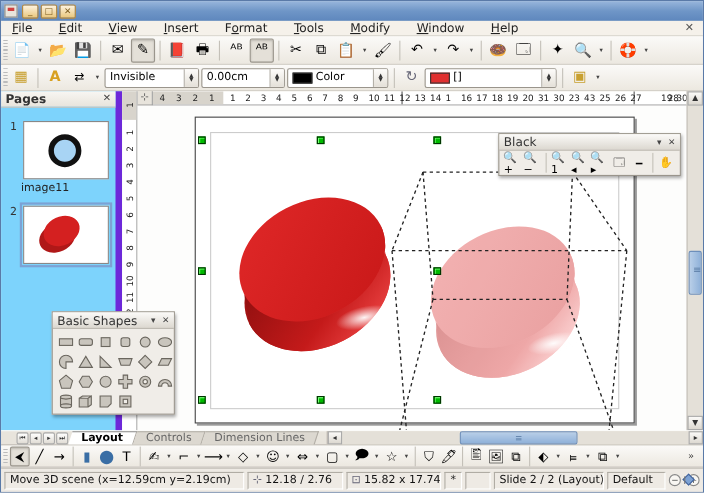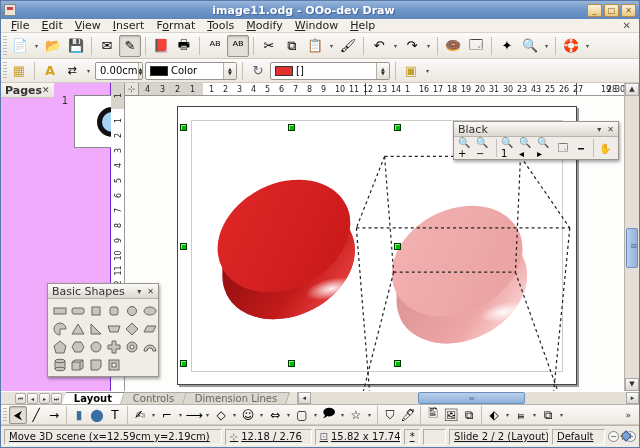--- a/index.html
+++ b/index.html
@@ -9,21 +9,21 @@
 
   
   .titlebar { height:18px; background:linear-gradient(#98b6dc,#6f96c7 50%,#5e87bd); display:flex; align-items:center; padding:0 3px; flex:0 0 auto; }
   .titlebar .appicon { width:12px; height:12px; background:#e8e4dc; border:1px solid #888; margin-right:4px; position:relative; }
   .titlebar .appicon::after { content:""; position:absolute; left:2px; top:2px; right:2px; height:3px; background:#d04040; }
   .title-text { flex:1; text-align:center; color:#fff; font-weight:bold; font-size:11px; text-shadow:1px 1px 1px #44639a; white-space:nowrap; overflow:hidden; }
   .winbtns { display:flex; gap:2px; }
   .winbtn { width:15px; height:13px; background:linear-gradient(#fdf3e0,#e9c77c); border:1px solid #b98a3d; border-radius:2px; font-size:8px; line-height:11px; text-align:center; color:#7a5a1e; }
 
   
-  .menubar { height:14px; background:#f5f1ea; display:flex; align-items:center; padding:0 4px; gap:0; border-bottom:1px solid #d8d4cc; flex:0 0 auto; }
+  .menubar { height:14px; background:#f5f1ea; display:flex; align-items:center; padding:0 4px; gap:12px; border-bottom:1px solid #d8d4cc; flex:0 0 auto; }
   .menu-item { padding:0 6px; color:#222; }
   .menu-item u { text-decoration:underline; }
   .menubar .doc-close { margin-left:auto; color:#555; font-size:10px; padding-right:4px; }
 
   
   .toolbar { background:linear-gradient(#fbfaf8,#ece8e0); border-bottom:1px solid #cfcbc3; display:flex; align-items:center; padding:1px 2px 1px 8px; position:relative; flex:0 0 auto; }
   .toolbar::before { content:""; position:absolute; left:2px; top:3px; bottom:3px; width:4px; background:repeating-linear-gradient(to bottom,#bbb 0,#bbb 1px,transparent 1px,transparent 3px); }
   .tb1 { height:26px; gap:1px; }
   .tb2 { height:24px; gap:2px; }
   .tbtn { width:22px; height:22px; display:flex; align-items:center; justify-content:center; font-size:13px; border:1px solid transparent; border-radius:2px; position:relative; }
@@ -31,28 +31,28 @@
   .tbtn.pressed { border-color:#9a958c; background:#e4e0d8; box-shadow:inset 0 1px 2px rgba(0,0,0,.2); }
   .tbtn .glyph { pointer-events:none; }
   .drop { width:9px; height:22px; display:flex; align-items:center; justify-content:center; font-size:6px; color:#444; }
   .tsep { width:1px; height:18px; background:#c4c0b8; margin:0 3px; }
   .combo { height:18px; background:#fff; border:1px solid #9a958c; border-radius:2px; display:flex; align-items:center; font-size:10px; padding-left:4px; position:relative; }
   .combo .spin { margin-left:auto; width:13px; height:16px; background:linear-gradient(#fdfcfa,#e4e0d8); border-left:1px solid #b4b0a8; display:flex; flex-direction:column; align-items:center; justify-content:center; font-size:5px; color:#333; line-height:4px; }
   .swatch { width:18px; height:10px; border:1px solid #333; margin-right:3px; flex:0 0 auto; }
 
   
   .main { flex:1; display:flex; min-height:0; position:relative; background:#e8e4dc; }
-  .pages-panel { width:110px; flex:0 0 auto; background:#f0abfc; border-right:1px solid #6d28d9; display:flex; flex-direction:row; }
+  .pages-panel { width:110px; flex:0 0 auto; background:#7dd3fc; border-right:6px solid #6d28d9; display:flex; flex-direction:column; }
   .pages-head { height:15px; display:flex; align-items:center; padding:0 4px; font-weight:bold; color:#333; border-bottom:1px solid #c8c4bc; background:linear-gradient(#f8f6f2,#e8e4dc); }
   .pages-head .x { margin-left:auto; font-size:9px; color:#444; }
   .thumb-row { display:flex; margin-top:12px; padding-left:8px; }
   .thumb-num { width:12px; font-size:10px; color:#333; }
   .thumb { width:78px; height:53px; background:#fff; border:1px solid #888; position:relative; }
   .thumb.sel { outline:2px solid #7da2d4; outline-offset:1px; }
-  .thumb-label { text-align:center; padding:3px 0 0 18px; color:#222; font-size:10px; }
+  .thumb-label { text-align:left; padding:3px 0 0 18px; color:#222; font-size:10px; }
   .c1-circle { position:absolute; left:22px; top:11px; width:30px; height:30px; border:5px solid #111; border-radius:50%; background:#a8d4f4; }
 
   
   .vruler { width:14px; flex:0 0 auto; background:#fff; border-right:1px solid #999; position:relative; font-size:8px; color:#222; }
   .vruler .gray { position:absolute; left:0; right:0; background:#d8d4cc; }
   .vnum { position:absolute; left:2px; transform:rotate(-90deg); transform-origin:center; width:10px; text-align:center; }
   .canvas-col { flex:1; display:flex; flex-direction:column; min-width:0; }
   .hruler-row { height:13px; display:flex; flex:0 0 auto; }
   .ruler-corner { width:14px; background:#e8e4dc; border-right:1px solid #999; border-bottom:1px solid #999; font-size:9px; text-align:center; line-height:12px; color:#555; }
   .hruler { flex:1; background:#fff; border-bottom:1px solid #999; position:relative; font-size:8px; color:#222; overflow:hidden; }
@@ -99,37 +99,36 @@
   .hthumb { position:absolute; left:34%; width:34%; top:0; height:12px; background:linear-gradient(#b9cfe8,#8fb1d9); border:1px solid #6d8fbb; border-radius:2px; text-align:center; font-size:8px; color:#5577a0; line-height:11px; }
 
   
   .drawbar { height:20px; flex:0 0 auto; }
   .drawbar .tbtn { width:18px; height:18px; font-size:12px; }
   .drawbar .drop { height:18px; }
   .overflow-btn { margin-left:auto; font-size:9px; color:#333; padding-right:6px; }
 
   
   .statusbar { height:22px; background:#eeeae4; border-top:1px solid #b8b4ac; display:flex; align-items:center; padding:2px 3px; gap:3px; font-size:10px; color:#111; flex:0 0 auto; }
-  .scell { border:1px solid; border-color:#b0aca4 #fff #fff #b0aca4; height:16px; display:flex; align-items:center; padding:0 4px; white-space:nowrap; overflow:hidden;text-decoration:underline; }
+  .scell { border:1px solid; border-color:#b0aca4 #fff #fff #b0aca4; height:16px; display:flex; align-items:center; padding:0 4px; white-space:nowrap; overflow:hidden; }
   .zoomslider { display:flex; align-items:center; gap:3px; flex:1; }
   .zs-track { flex:1; height:1px; background:#777; position:relative; }
   .zs-thumb { position:absolute; left:35%; top:-4px; width:8px; height:8px; background:#7da2d4; border:1px solid #44639a; transform:rotate(45deg); }
   .zs-tick { position:absolute; left:60%; top:-3px; width:1px; height:7px; background:#777; }
   .zs-btn { width:11px; height:11px; border:1px solid #888; border-radius:50%; font-size:8px; line-height:9px; text-align:center; color:#444; background:#f8f6f2; }
 
   .icon-img { font-family:"DejaVu Sans",sans-serif; }
 </style>
 </head>
 <body>
 
 <div class="win">
 
   <div class="titlebar">
     <div class="appicon"></div>
-    <div class="title-text">image11.odg - OOo-dev Draw</div>
     <div class="winbtns">
       <div class="winbtn">_</div>
       <div class="winbtn">□</div>
       <div class="winbtn">✕</div>
     </div>
   </div>
 
   <div class="menubar">
     <span class="menu-item"><u>F</u>ile</span>
     <span class="menu-item"><u>E</u>dit</span>
@@ -225,21 +224,25 @@
         <span class="glyph" style="color:#c8a030">▦</span>
       </div>
     <div class="tsep"></div>
     <div class="tbtn">
         <span class="glyph" style="color:#d8a020;font-weight:bold">A</span>
       </div>
     <div class="tbtn">
         <span class="glyph" style="font-size:11px">⇄</span>
       </div>
     <div class="drop">▾</div>
-    <div class="combo" style="width:48px">
+    <div class="combo" style="width:86px">
+      <span>Invisible</span>
+        <span class="spin">▲<br>▼</span>
+    </div>
+    <div class="combo" style="width:76px">
       <span>0.00cm</span>
         <span class="spin">▲<br>▼</span>
     </div>
     <div class="combo" style="width:92px">
       <span class="swatch" style="background:#000"></span>
       <span>Color</span>
         <span class="spin">▲<br>▼</span>
     </div>
     <div class="tsep"></div>
     <div class="tbtn">

